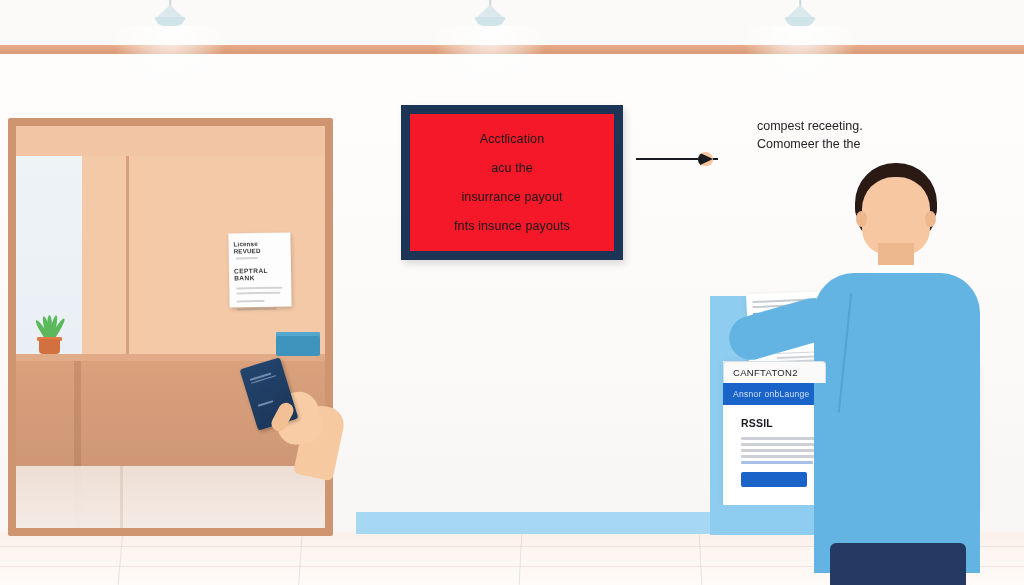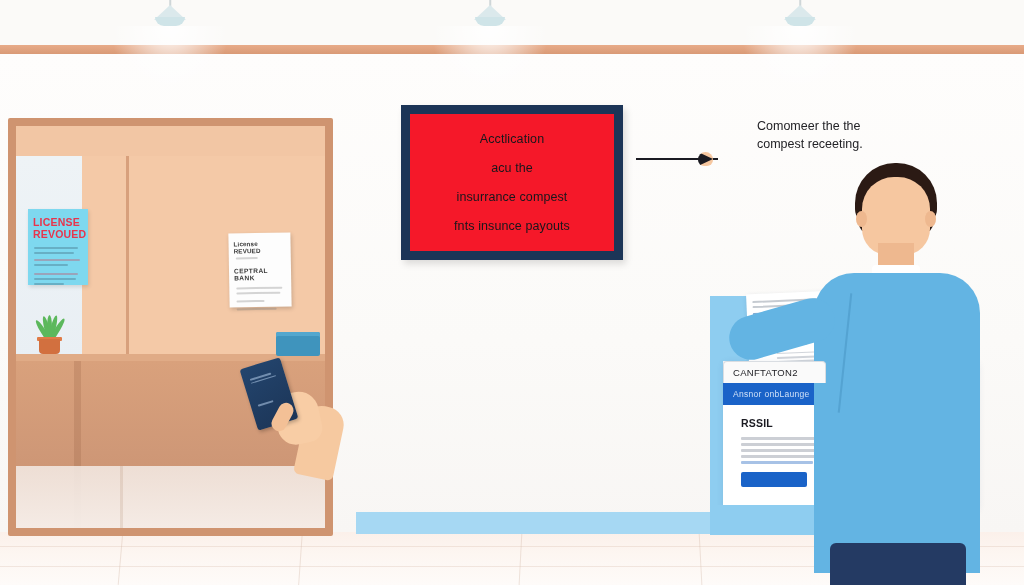--- a/index.html
+++ b/index.html
@@ -459,31 +459,20 @@
       <div class="leaf" style="transform:rotate(0deg) translateX(-2px)"></div>
       <div class="leaf" style="transform:rotate(14deg) translateX(-1px)"></div>
       <div class="leaf" style="transform:rotate(32deg) translateX(0px)"></div>
       <div class="pot-rim"></div>
       <div class="pot"></div>
     </div>
 
     <div class="blue-box"></div>
   </div>
 
-  <div class="poster-cyan">
-    <div class="ptitle">LICENSE</div>
-    <div class="ptitle" style="margin-top:1px">REVOUED</div>
-    <div class="blur-line" style="width:44px; margin-top:7px"></div>
-    <div class="blur-line" style="width:40px"></div>
-    <div class="blur-line pink" style="width:46px; margin-top:5px"></div>
-    <div class="blur-line" style="width:34px"></div>
-    <div class="blur-line pink" style="width:44px; margin-top:7px"></div>
-    <div class="blur-line" style="width:42px"></div>
-    <div class="blur-line" style="width:30px"></div>
-  </div>
 
   <div class="notice">
     <div class="n1">License REVUED</div>
     <div class="nline" style="width:22px"></div>
     <div class="n2">CEPTRAL BANK</div>
     <div class="nline" style="width:46px; margin-top:6px"></div>
     <div class="nline" style="width:44px"></div>
     <div class="nline" style="width:28px; margin-top:6px"></div>
     <div class="nline" style="width:40px; margin-top:6px"></div>
   </div>
@@ -498,33 +487,33 @@
       <div style="height:20px"></div>
       <div class="pl" style="width:16px"></div>
     </div>
     <div class="thumb"></div>
   </div>
 
   <div class="red-sign">
     <div class="red-sign-inner">
       <div>Acctlication</div>
       <div>acu the</div>
-      <div>insurrance compest</div>
+      <div>insurrance payout</div>
       <div>fnts insunce payouts</div>
     </div>
   </div>
 
   <div class="arrow">
     <div class="shaft"></div>
     <div class="head"></div>
   </div>
 
   <div class="caption">
+    <div>compest receeting.</div>
     <div>Comomeer the the</div>
-    <div>compest receeting.</div>
   </div>
 
   <div class="back-panel"></div>
 
   <div class="checklist">
     <div class="cl-head" style="width:82px"></div>
     <div class="cl-head" style="width:72px"></div>
 
     <div class="cl-row">
       <div class="cl-check"></div>

